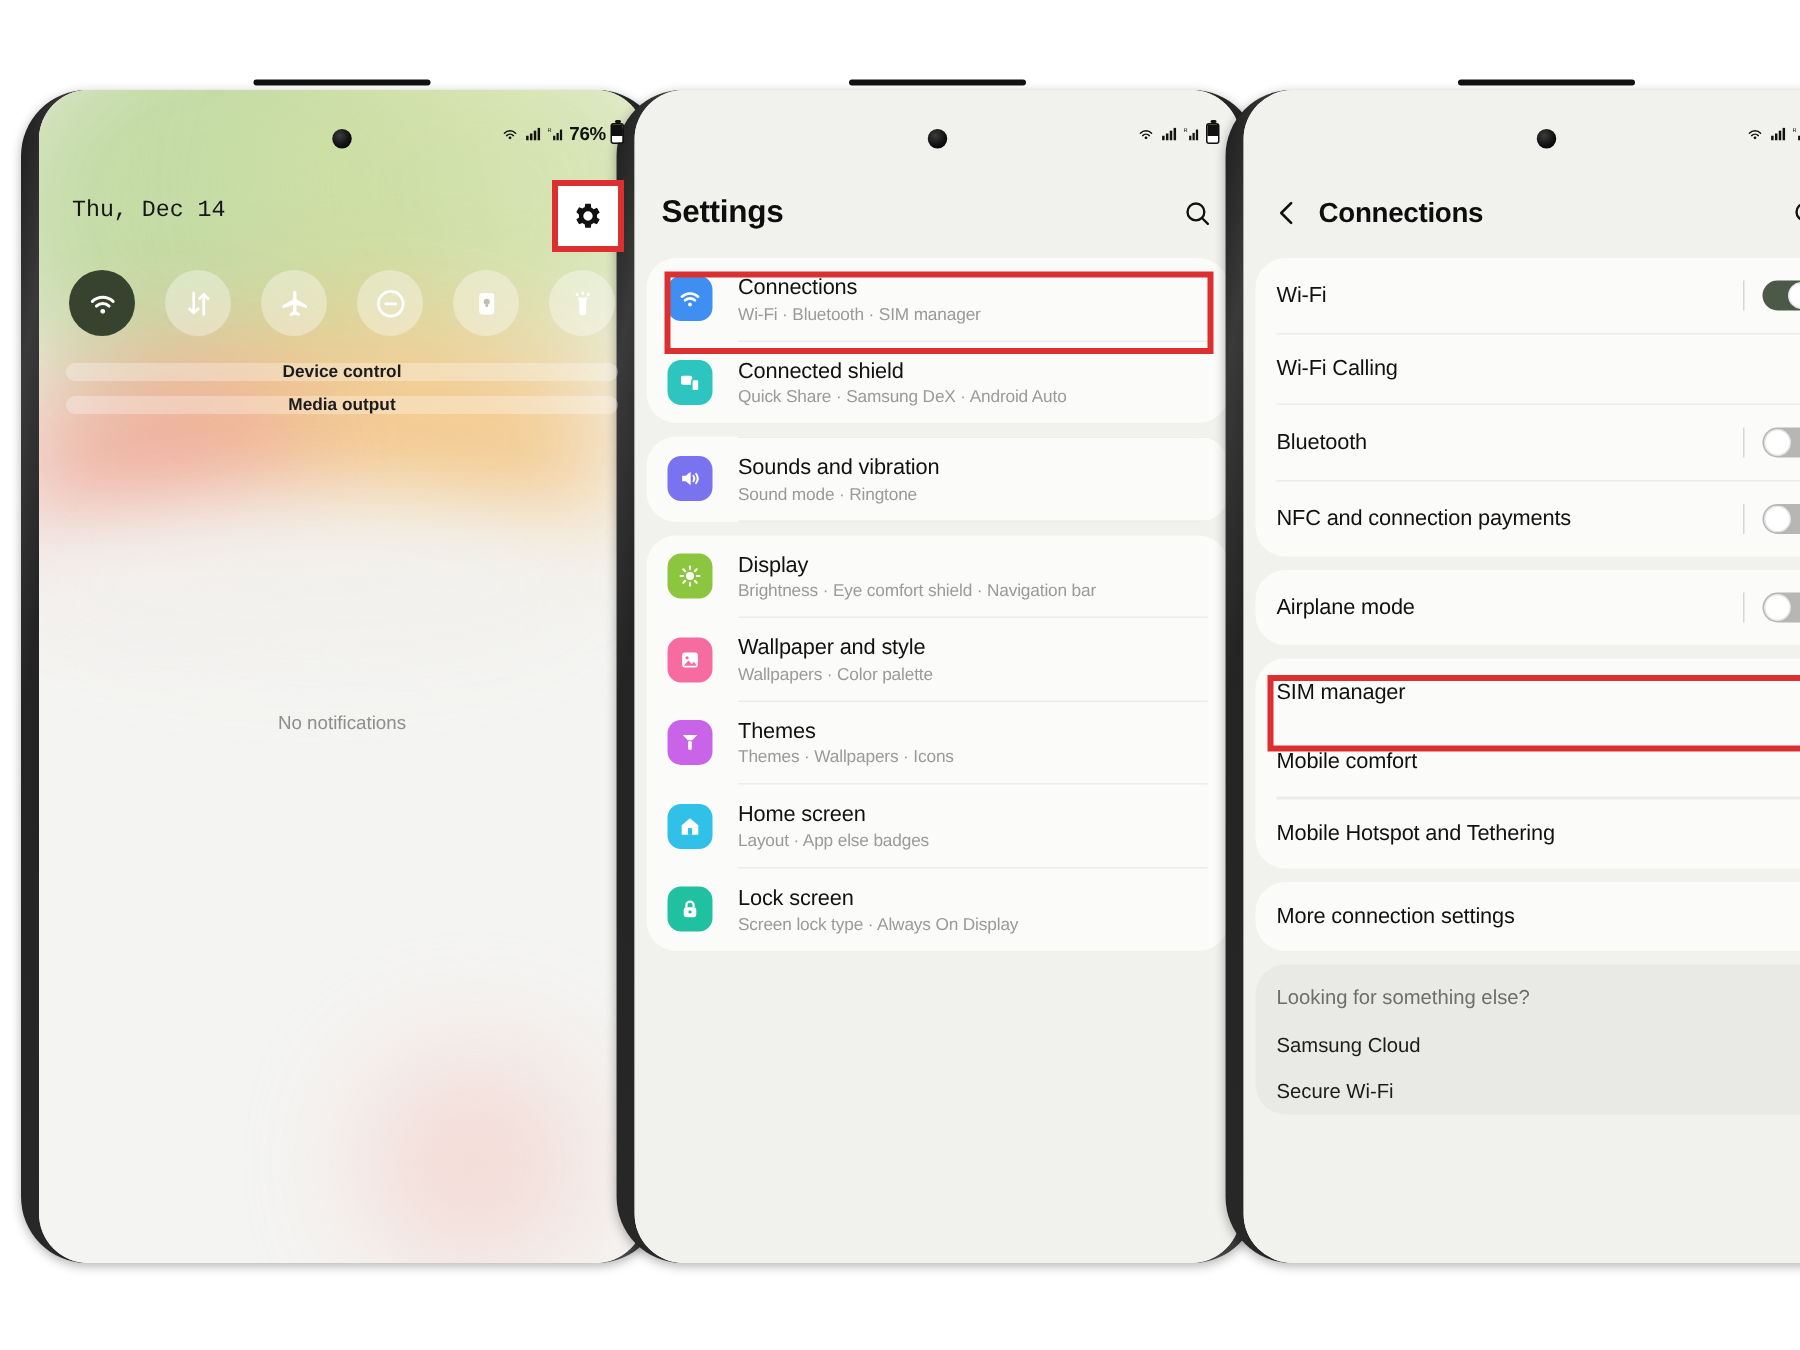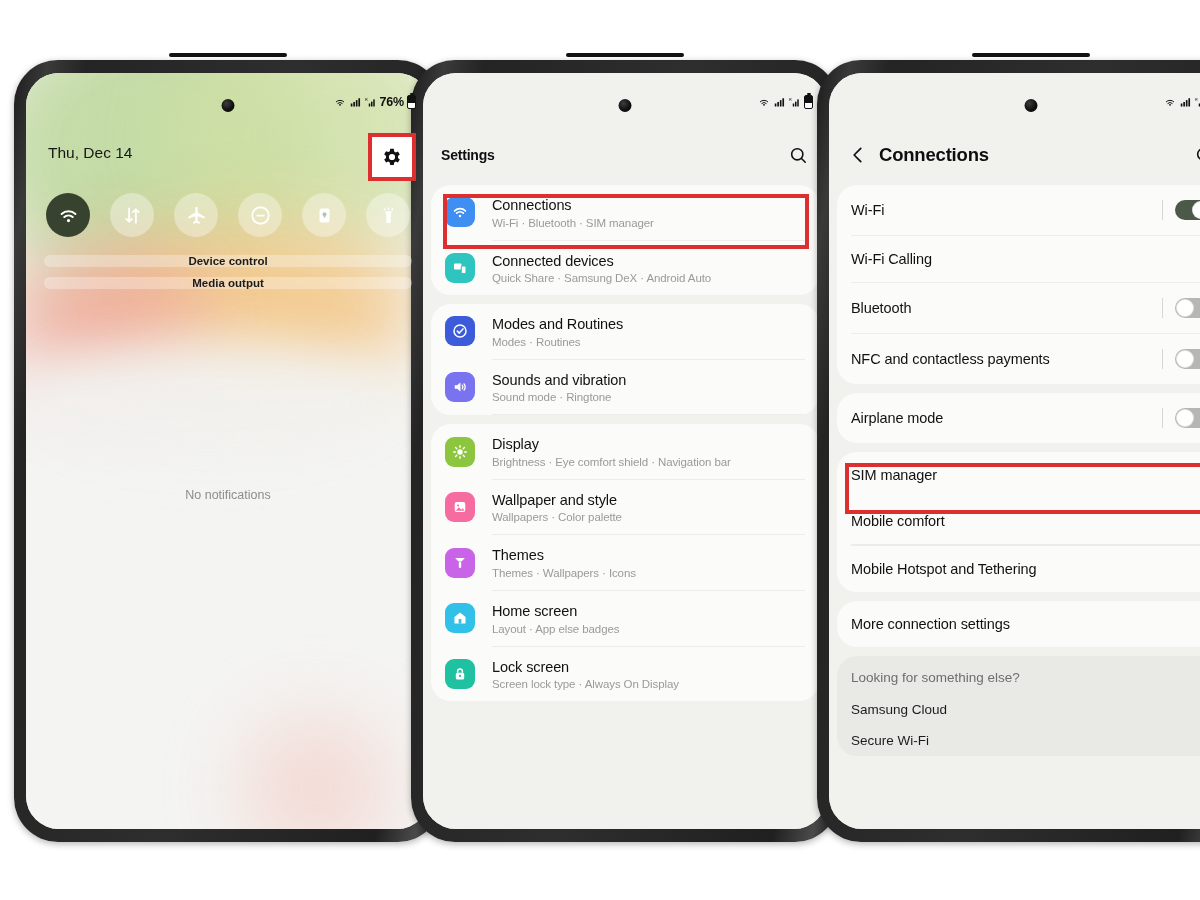--- a/index.html
+++ b/index.html
@@ -10,21 +10,21 @@
     overflow: hidden;
   }
   .stage { position: relative; width: 1200px; height: 900px; }
 
   
   .phone {
     position: absolute;
     width: 428px; height: 782px;
     border-radius: 44px;
     background: linear-gradient(100deg,#1b1b1b 0%,#3a3a3a 6%,#242424 13%,#2e2e2e 50%,#202020 88%,#4a4a4a 95%,#171717 100%);
-    padding: 13px 12px;
+    padding: 0 12px;
     box-shadow: 0 2px 7px rgba(0,0,0,.30);
   }
   #phone1 { left: 14px;  top: 60px; }
   #phone2 { left: 411px; top: 60px; }
   #phone3 { left: 817px; top: 60px; }
 
   .screen {
     position: relative;
     width: 100%; height: 100%;
     border-radius: 33px;
@@ -67,21 +67,21 @@
   .qp-bg { position: absolute; inset: 0; background: #f4f4f2; }
   .qp-blobs { position: absolute; inset: 0; }
   .blob { position: absolute; border-radius: 50%; filter: blur(38px); }
   .blob.green  { left:-40px; top:-70px;  width:330px; height:300px; background:#bcd79a; opacity:.85; }
   .blob.green2 { left:140px; top:-60px;  width:300px; height:250px; background:#cfe0a4; opacity:.8; }
   .blob.orange { left:60px;  top:150px;  width:330px; height:170px; background:#f4c98c; opacity:.95; }
   .blob.pink   { left:-20px; top:180px;  width:200px; height:140px; background:#f0a89a; opacity:.85; }
   .blob.fade   { left:-20px; top:265px;  width:400px; height:130px; background:#f2f2f0; opacity:.92; filter: blur(26px); }
   .blob.pink2  { left:215px; top:640px;  width:150px; height:150px; background:#f3d3cd; opacity:.75; }
 
-  .qp-header { position:absolute; top:66px; left:0; right:0; height:40px; z-index:12; }
+  .qp-header { position:absolute; top:66px; left:0; right:0; height:40px; z-index:12;font-family:Liberation Mono, monospace; }
   .qp-date { position:absolute; left:22px; top:5px; font-size:15.5px; color:#171717; font-weight:400; }
   .gear-hl {
     position:absolute; right:14px; top:-6px; width:48px; height:48px;
     border:4px solid #dc3030; background:#ffffff;
     display:flex; align-items:center; justify-content:center;
   }
   .gear-hl svg { width:22px; height:22px; }
 
   .qp-toggles { position:absolute; top:120px; left:20px; right:20px;
                 display:flex; justify-content:space-between; z-index:12; }
@@ -94,21 +94,21 @@
   .chip { flex:1; height:36px; border-radius:18px; background:rgba(255,255,255,.30);
           display:flex; align-items:center; justify-content:center;
           font-size:11.5px; font-weight:700; color:#1c1c1c; }
   .no-notif { position:absolute; top:415px; left:0; right:0; text-align:center;
               font-size:12.5px; color:#8d8d8d; z-index:12; }
 
   
   .set-screen { position:absolute; inset:0; background:#f1f2ee; }
   .set-title-bar { position:absolute; top:56px; left:0; right:0; height:52px;
                    display:flex; align-items:center; padding:0 18px; }
-  .set-title { font-size:14px; font-weight:700; color:#0e0e0e; letter-spacing:-.2px; }
+  .set-title { font-size:21px; font-weight:700; color:#0e0e0e; letter-spacing:-.2px; }
   .set-title.sm { font-size:18.5px; }
   .back-chevron { width:22px; height:22px; margin-right:10px; flex:0 0 auto; }
   .spacer { flex:1; }
   .search-ic { width:21px; height:21px; }
 
   .set-list { position:absolute; top:112px; left:0; right:0; bottom:0; padding:0 8px; overflow:hidden; }
   .card { background:#fbfbfa; border-radius:20px; margin-bottom:9px; overflow:hidden; }
   .card.flat { background:#e9eae6; border-radius:20px; }
 
   .row { display:flex; align-items:center; padding:11px 14px; position:relative; }
@@ -303,39 +303,27 @@
           </div>
           <div class="divider"></div>
           <div class="row">
             <span class="sicon" style="background:#2ec5c0">
               <svg viewBox="0 0 24 24">
                   <rect x="4" y="6" width="10" height="8" rx="1.6" fill="#fff"></rect>
                   <rect x="13.6" y="9.4" width="6.4" height="10" rx="1.6" fill="#fff" stroke="#2ec5c0" stroke-width="1.4"></rect>
                 </svg>
             </span>
             <span class="stext">
-              <span class="stitle" style="display:block">Connected devices</span>
+              <span class="stitle" style="display:block">Connected shield</span>
               <span class="ssub" style="display:block">Quick Share  ·  Samsung DeX  ·  Android Auto</span>
             </span>
           </div>
         </div>
 
         <div class="card">
-          <div class="row">
-            <span class="sicon" style="background:#3b5bdb">
-              <svg viewBox="0 0 24 24">
-                  <circle cx="12" cy="12" r="8" fill="none" stroke="#fff" stroke-width="2"></circle>
-                  <path d="M8.4 12.2l2.6 2.6 5-5.6" stroke="#fff" stroke-width="2" fill="none" stroke-linecap="round" stroke-linejoin="round"></path>
-                </svg>
-            </span>
-            <span class="stext">
-              <span class="stitle" style="display:block">Modes and Routines</span>
-              <span class="ssub" style="display:block">Modes  ·  Routines</span>
-            </span>
-          </div>
           <div class="divider"></div>
           <div class="row">
             <span class="sicon" style="background:#7a73f0">
               <svg viewBox="0 0 24 24">
                   <path d="M5 9.6h3.2L12.6 6v12L8.2 14.4H5z" fill="#fff"></path>
                   <path d="M15 9.6a4 4 0 010 4.8M17.4 7.8a7.2 7.2 0 010 8.4" stroke="#fff" stroke-width="1.7" fill="none" stroke-linecap="round"></path>
                 </svg>
             </span>
             <span class="stext">
               <span class="stitle" style="display:block">Sounds and vibration</span>
@@ -483,21 +471,21 @@
             <span class="plain-label">Bluetooth</span>
             <span class="tog-wrap">
               <span class="tog-bar"></span>
               <span class="tog off">
                   <span class="knob"></span>
                 </span>
             </span>
           </div>
           <div class="divider full"></div>
           <div class="plain-row" style="padding-top:15px;padding-bottom:15px">
-            <span class="plain-label">NFC and contactless payments</span>
+            <span class="plain-label">NFC and connection payments</span>
             <span class="tog-wrap">
               <span class="tog-bar"></span>
               <span class="tog off">
                   <span class="knob"></span>
                 </span>
             </span>
           </div>
         </div>
 
         <div class="card">

